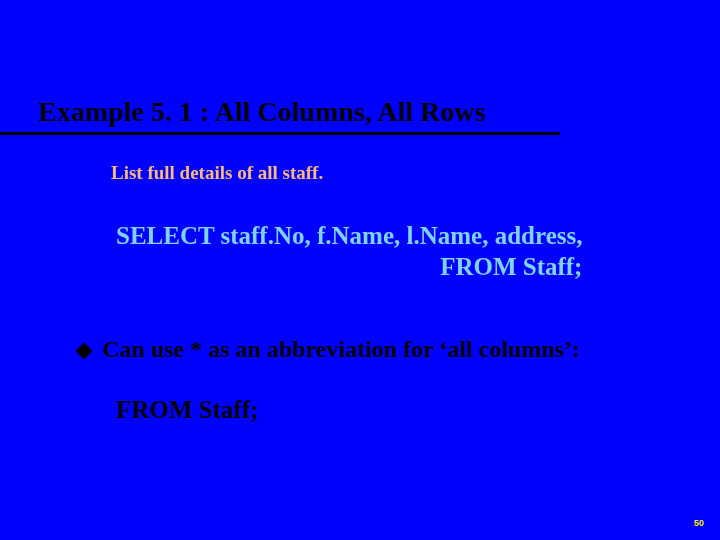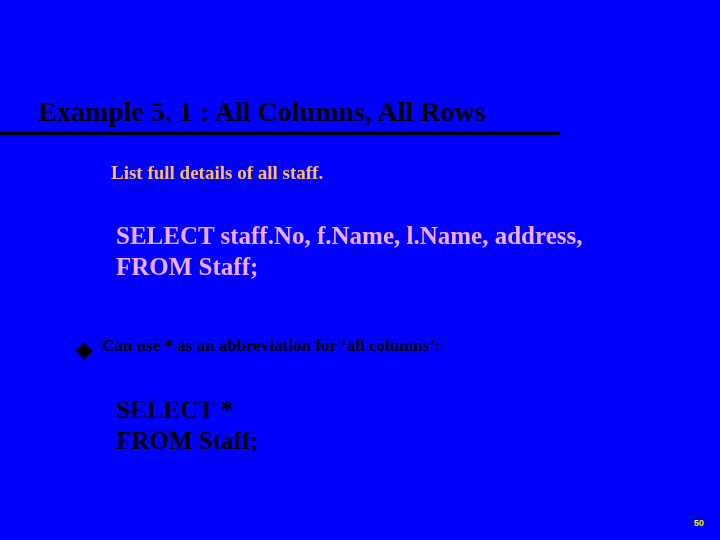--- a/index.html
+++ b/index.html
@@ -34,24 +34,25 @@
     top: 162px;
     color: #fdba74;
     font-size: 19px;
     font-weight: bold;
     margin-left: 36px;
   }
   .code1 {
     position: absolute;
     left: 116px;
     top: 220px;
-    color: #f0abfc;
+    color: #7dd3fc;
     font-size: 25px;
     font-weight: bold;
     line-height: 1.25;
+    text-align: right;
   }
   .code1 .indent {
     padding-left: 116px;
   }
   .bullet-row {
     position: absolute;
     left: 78px;
     top: 336px;
     display: flex;
     align-items: flex-start;
@@ -60,21 +61,21 @@
     width: 12px;
     height: 12px;
     background: #000000;
     transform: rotate(45deg);
     margin-top: 9px;
     margin-right: 12px;
     flex-shrink: 0;
   }
   .bullet-text {
     color: #000000;
-    font-size: 17px;
+    font-size: 24px;
     font-weight: bold;
   }
   .code2 {
     position: absolute;
     left: 116px;
     top: 394px;
     color: #000000;
     font-size: 25px;
     font-weight: bold;
     line-height: 1.25;
@@ -101,17 +102,16 @@
   <div>SELECT staff.No, f.Name, l.Name, address,</div>
   <div>FROM Staff;</div>
 </div>
 
 <div class="bullet-row">
   <div class="diamond"></div>
   <div class="bullet-text">Can use * as an abbreviation for ‘all columns’:</div>
 </div>
 
 <div class="code2">
-  <div>SELECT *</div>
   <div>FROM Staff;</div>
 </div>
 
 <div class="pagenum">50</div>
 
 </body></html>

